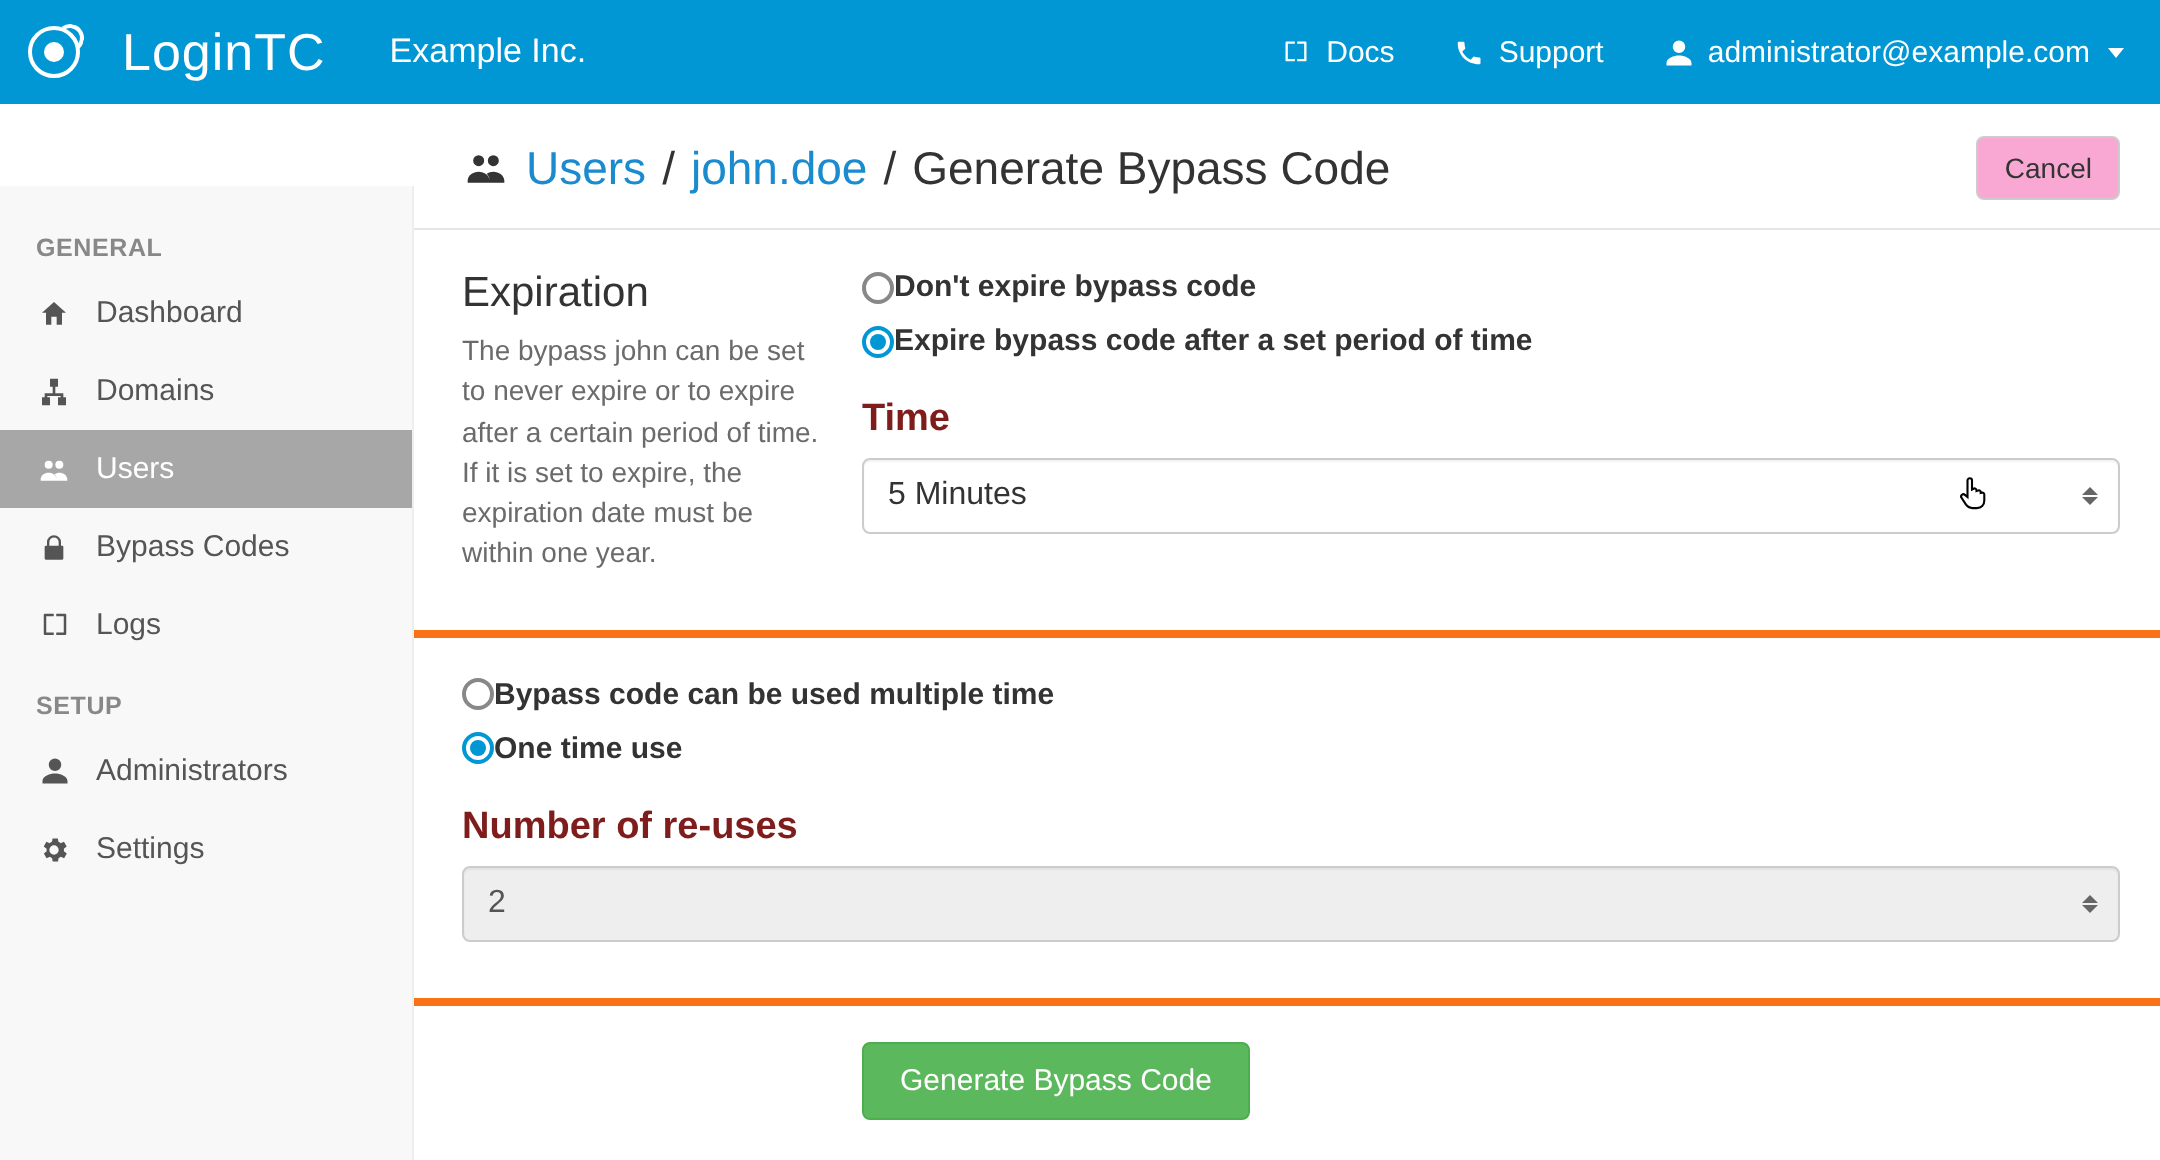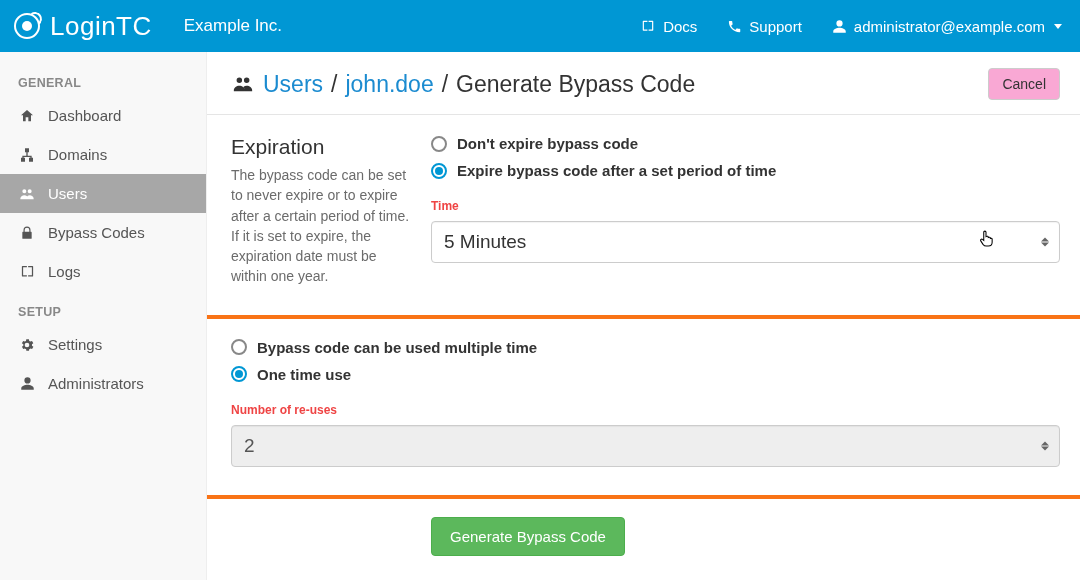--- a/index.html
+++ b/index.html
@@ -17,21 +17,21 @@
     background: #0097d4;
     color: #fff;
     height: 52px;
     display: flex;
     align-items: center;
     padding: 0 18px 0 14px;
   }
   .logo {
     display: flex;
     align-items: center;
-    gap: 10px;
+    gap: 21px;
     font-size: 26px;
     font-weight: 300;
     letter-spacing: 0.5px;
   }
   .logo .eye {
     width: 26px; height: 26px;
     border: 2.5px solid #fff; border-radius: 50%;
     display: inline-flex; align-items: center; justify-content: center;
     position: relative;
   }
@@ -64,20 +64,21 @@
   }
 
   .layout { display:flex; height: calc(580px - 52px); }
 
   
   .sidebar {
     width: 207px;
     background: #f8f8f8;
     border-right: 1px solid #eee;
     padding-top: 10px;
+    margin-top: 41px;
   }
   .sidebar .sec-title {
     color: #888;
     font-size: 12.5px;
     font-weight: 700;
     padding: 14px 18px 6px;
     letter-spacing: 0.3px;
   }
   .sidebar .nav-item {
     display:flex; align-items:center; gap:12px;
@@ -129,45 +130,45 @@
     margin-bottom: 6px;
   }
   .section .left p {
     font-size: 14px;
     color: #6b6b6b;
     line-height: 1.45;
   }
   .section .right { flex:1; }
 
   .radio-row {
-    display:flex; align-items:center; gap:10px;
+    display:flex; align-items:center; 
     font-size: 15px; font-weight:700; color:#333;
     margin-bottom: 10px;
     cursor:pointer;
   }
   .radio {
     width:16px; height:16px; border:2px solid #888; border-radius:50%;
     display:inline-flex; align-items:center; justify-content:center;
     flex-shrink:0;
   }
   .radio.selected { border-color:#0097d4; }
   .radio.selected::after{
     content:""; width:8px; height:8px; background:#0097d4; border-radius:50%;
   }
 
   .field-label {
-    font-weight:700; font-size:12px; color:#ef4444;
+    font-weight:700; font-size:19px; color:#7f1d1d;
     margin: 20px 0 8px;
   }
   .select {
     position:relative;
     width: 100%;
     border:1px solid #ccc; border-radius:4px;
     background:#fff;
-    font-size:19px;
+    font-size:16px;
     padding: 9px 30px 9px 12px;
     box-shadow: inset 0 1px 1px rgba(0,0,0,0.05);
     cursor:pointer;
   }
   .select.disabled { background:#eee; color:#555; }
   .select .sort-arrows {
     position:absolute; right:10px; top:50%; transform:translateY(-50%);
     display:flex; flex-direction:column; gap:1px;
   }
   .select .sort-arrows span{
@@ -287,34 +288,34 @@
             <path d="M4 3h7v2H5v13h6v2H4a1 1 0 0 1-1-1V4a1 1 0 0 1 1-1zm16 0a1 1 0 0 1 1 1v15a1 1 0 0 1-1 1h-7v-2h6V5h-6V3h7z"></path>
           </svg>
       </span>
       <span>Logs</span>
     </div>
 
     <div class="sec-title">SETUP</div>
 
     <div class="nav-item">
       <span class="icon">
+        <svg width="15" height="15" viewBox="0 0 24 24" fill="#555">
+            <path d="M12 12a5 5 0 1 0 0-10 5 5 0 0 0 0 10zm0 2c-4 0-10 2-10 6v2h20v-2c0-4-6-6-10-6z"></path>
+          </svg>
+      </span>
+      <span>Administrators</span>
+    </div>
+
+    <div class="nav-item">
+      <span class="icon">
         <svg width="16" height="16" viewBox="0 0 24 24" fill="#555">
             <path d="M19.4 13a7.5 7.5 0 0 0 .1-1 7.5 7.5 0 0 0-.1-1l2.1-1.6-2-3.5-2.5 1a7.6 7.6 0 0 0-1.7-1l-.4-2.6h-4l-.4 2.6c-.6.2-1.2.6-1.7 1l-2.5-1-2 3.5L6.5 11a7.5 7.5 0 0 0 0 2l-2.1 1.6 2 3.5 2.5-1c.5.4 1.1.8 1.7 1l.4 2.6h4l.4-2.6c.6-.2 1.2-.6 1.7-1l2.5 1 2-3.5L19.4 13zM12 15.5A3.5 3.5 0 1 1 12 8.5a3.5 3.5 0 0 1 0 7z"></path>
           </svg>
       </span>
       <span>Settings</span>
-    </div>
-
-    <div class="nav-item">
-      <span class="icon">
-        <svg width="15" height="15" viewBox="0 0 24 24" fill="#555">
-            <path d="M12 12a5 5 0 1 0 0-10 5 5 0 0 0 0 10zm0 2c-4 0-10 2-10 6v2h20v-2c0-4-6-6-10-6z"></path>
-          </svg>
-      </span>
-      <span>Administrators</span>
     </div>
   </div>
 
   <div class="main">
     <div class="header">
       <div class="crumbs">
         <span>
           <svg width="24" height="22" viewBox="0 0 24 24" fill="#333">
               <path d="M8 11a3 3 0 1 0 0-6 3 3 0 0 0 0 6zm8 0a3 3 0 1 0 0-6 3 3 0 0 0 0 6zM2 19c0-3 3-5 6-5s6 2 6 5v1H2v-1zm12 1v-1c0-1.5-.6-2.8-1.6-3.8 1-.7 2.3-1.2 3.6-1.2 3 0 6 2 6 5v1h-8z"></path>
             </svg>
@@ -324,21 +325,21 @@
         <a href="#">john.doe</a>
         <span class="sep">/</span>
         <span>Generate Bypass Code</span>
       </div>
       <button class="cancel-btn">Cancel</button>
     </div>
 
     <div class="section">
       <div class="left">
         <h3>Expiration</h3>
-        <p>The bypass code can be set to never expire or to expire after a certain period of time. If it is set to expire, the expiration date must be within one year.</p>
+        <p>The bypass john can be set to never expire or to expire after a certain period of time. If it is set to expire, the expiration date must be within one year.</p>
       </div>
       <div class="right">
         <div class="radio-row">
           <span class="radio"></span>
           <span>Don't expire bypass code</span>
         </div>
         <div class="radio-row">
           <span class="radio selected"></span>
           <span>Expire bypass code after a set period of time</span>
         </div>

